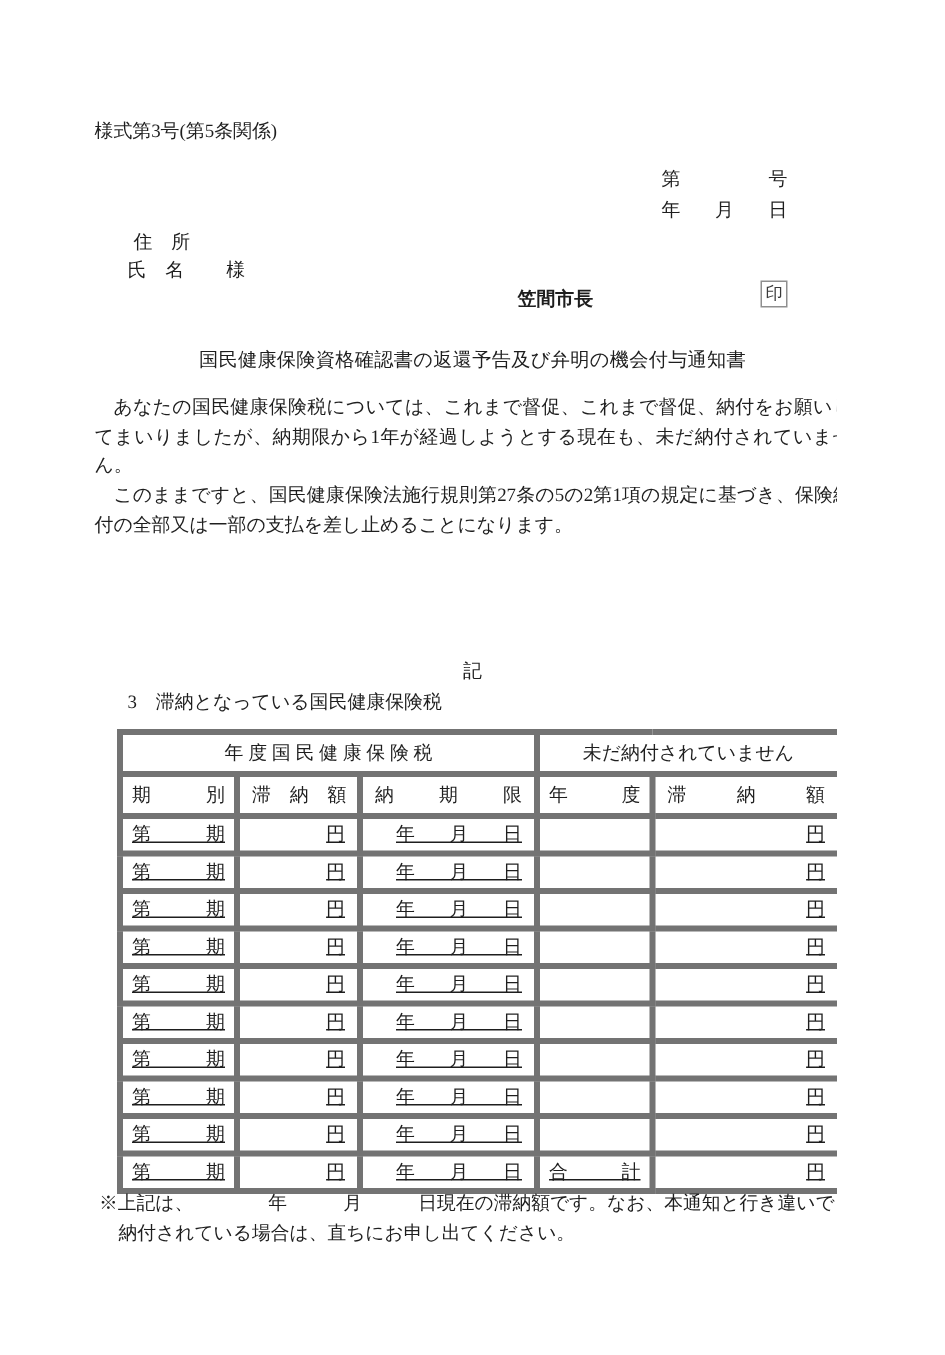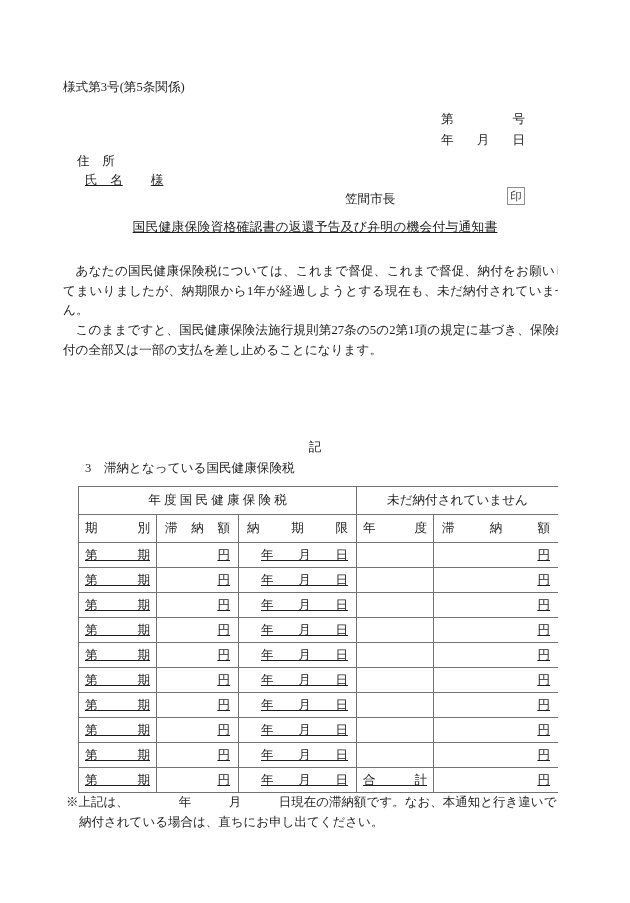--- a/index.html
+++ b/index.html
@@ -10,45 +10,45 @@
     color: #1e1e1e;
     font-family: "Liberation Serif", "DejaVu Serif", serif;
     font-size: 12.6px;
     overflow: hidden;
   }
   .abs { position: absolute; }
   .row-sb { display: flex; justify-content: space-between; }
   #form-label { left: 63px; top: 79px; }
   #doc-no-line { left: 441px; top: 111px; width: 84px; }
   #date-line { left: 441px; top: 132px; width: 84px; }
-  #address-line { left: 77px; top: 153px; }
-  #name-line { left: 85px; top: 172px; text-decoration: underline; }
+  #address-line { left: 89px; top: 153px; }
+  #name-line { left: 85px; top: 172px; }
   #honorific { margin-left: 28px; }
-  #mayor-line { left: 345px; top: 191px; }
+  #mayor-line { left: 345px; top: 191px; font-weight: bold; }
   #seal-box {
     left: 507px; top: 187px;
     width: 16px; height: 16px;
     border: 1px solid #8f8f8f;
     font-size: 11.5px; line-height: 16px;
     text-align: center; color: #3a3a3a;
   }
-  #doc-title { left: 63px; top: 219px; width: 504px; text-align: center; font-size: 12.8px; letter-spacing: 0.2px; text-decoration: underline; }
+  #doc-title { left: 63px; top: 232px; width: 504px; text-align: center; font-size: 12.8px; letter-spacing: 0.2px; }
   #body-text { left: 63px; top: 262px; width: 505px; text-align: justify; line-height: 19.7px; }
   #body-text p { margin: 0; text-indent: 1em; }
   #ki-mark { left: 63px; top: 439px; width: 504px; text-align: center; }
   #section1-label { left: 85px; top: 460px; }
   #arrears-table-wrap { left: 78px; top: 486px; }
   table.arrears {
     border-collapse: collapse;
     table-layout: fixed;
     width: 480px;
     font-size: 12.6px;
   }
   table.arrears th, table.arrears td {
-    border: 1px solid #737373;
+    border: 4px solid #737373;
     font-weight: normal;
     padding: 0 8px;
     overflow: hidden;
     white-space: nowrap;
   }
   table.arrears thead tr { height: 28px; }
   table.arrears tbody tr { height: 25px; text-decoration: underline; }
   .cell-center { text-align: center; }
   .cell-justify { text-align: justify; text-align-last: justify; }
   .cell-right { text-align: right; }

